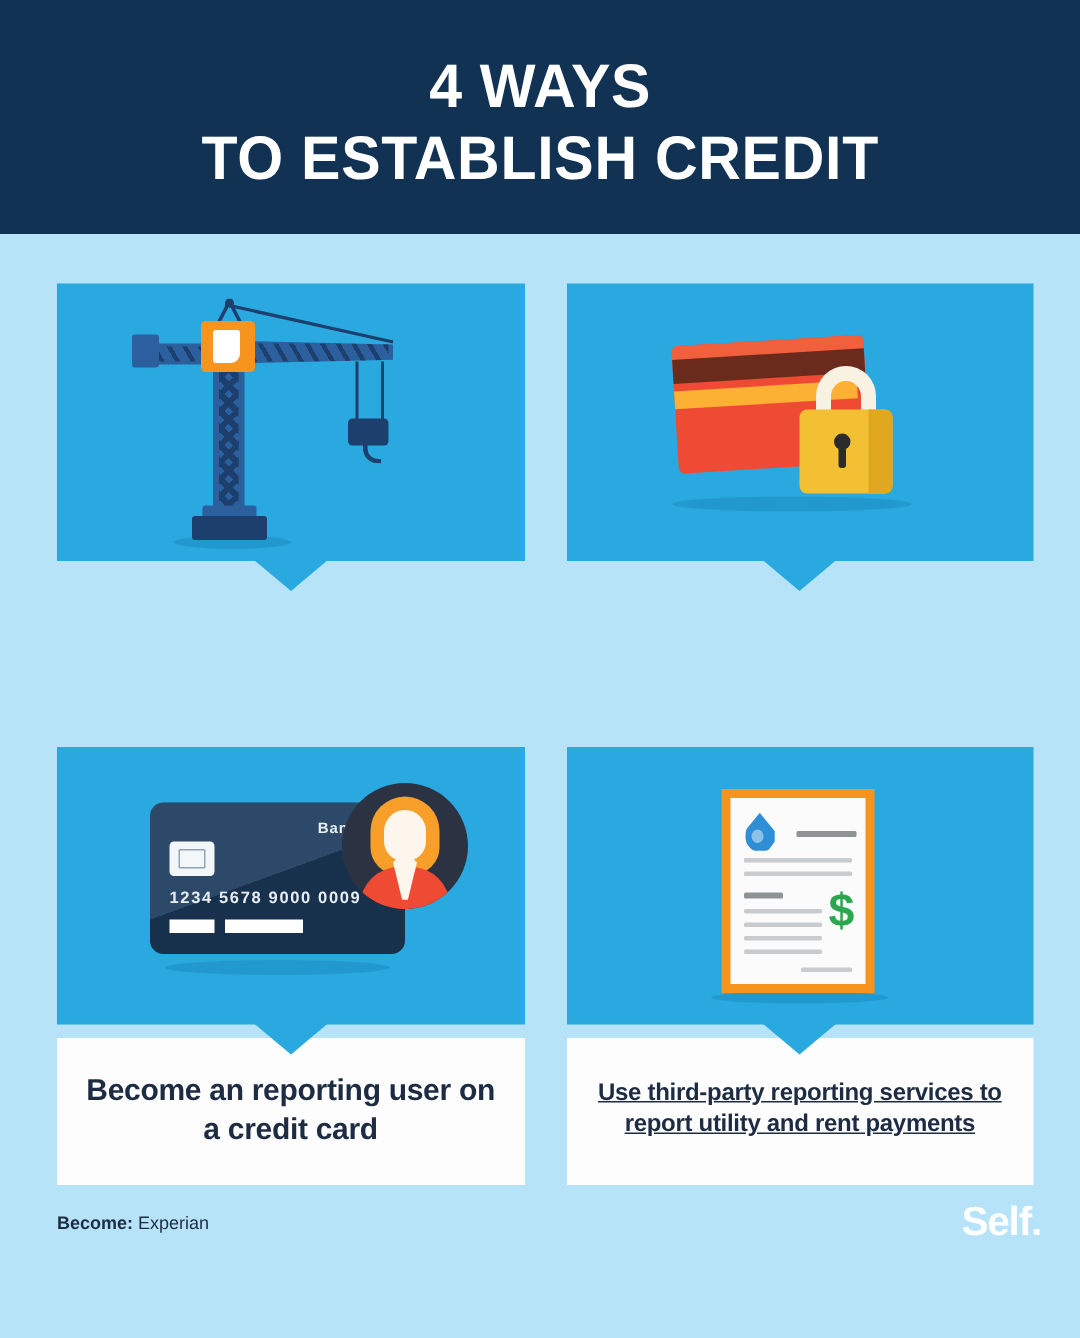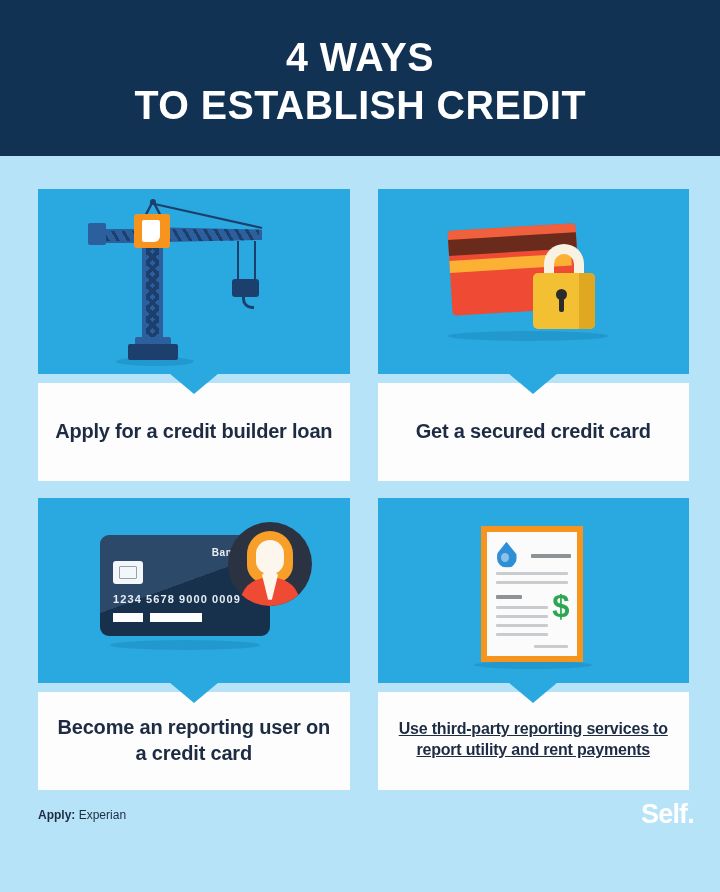--- a/index.html
+++ b/index.html
@@ -494,43 +494,37 @@
           </div>
           <div class="crane-hoist-line"></div>
           <div class="crane-hoist-line2"></div>
           <div class="crane-hook-block"></div>
           <div class="crane-hook"></div>
           <div class="crane-base-top"></div>
           <div class="crane-base"></div>
         </div>
         <div class="card-notch"></div>
       </div>
-      <div class="card-caption">
-        <div class="caption-text">Apply for a credit builder loan</div>
-      </div>
     </div>
 
     <div class="card">
       <div class="card-visual">
         <div class="art">
           <div class="shadow-ellipse" style="left:70px; top:142px; width:160px; height:10px;"></div>
           <div class="cc-red">
             <div class="cc-red-top"></div>
             <div class="cc-red-stripe-dark"></div>
             <div class="cc-red-stripe-yellow"></div>
           </div>
           <div class="lock-shackle"></div>
           <div class="lock-body">
             <div class="lock-keyhole"></div>
           </div>
         </div>
         <div class="card-notch"></div>
-      </div>
-      <div class="card-caption">
-        <div class="caption-text">Get a secured credit card</div>
       </div>
     </div>
 
     <div class="card">
       <div class="card-visual">
         <div class="art">
           <div class="shadow-ellipse" style="left:72px; top:142px; width:150px; height:10px;"></div>
           <div class="bank-card">
             <div class="bank-card-sheen"></div>
             <div class="bank-card-name">Bank Na</div>
@@ -577,19 +571,19 @@
       </div>
       <div class="card-caption">
         <div class="caption-text small">Use third-party reporting services to report utility and rent payments</div>
       </div>
     </div>
 
   </div>
 
   <div class="footer">
     <div class="source">
-      <b>Apply:</b>
+      <b>Become:</b>
       <span>Experian</span>
     </div>
     <div class="brand">Self.</div>
   </div>
 
 </div>
 
 </body></html>

